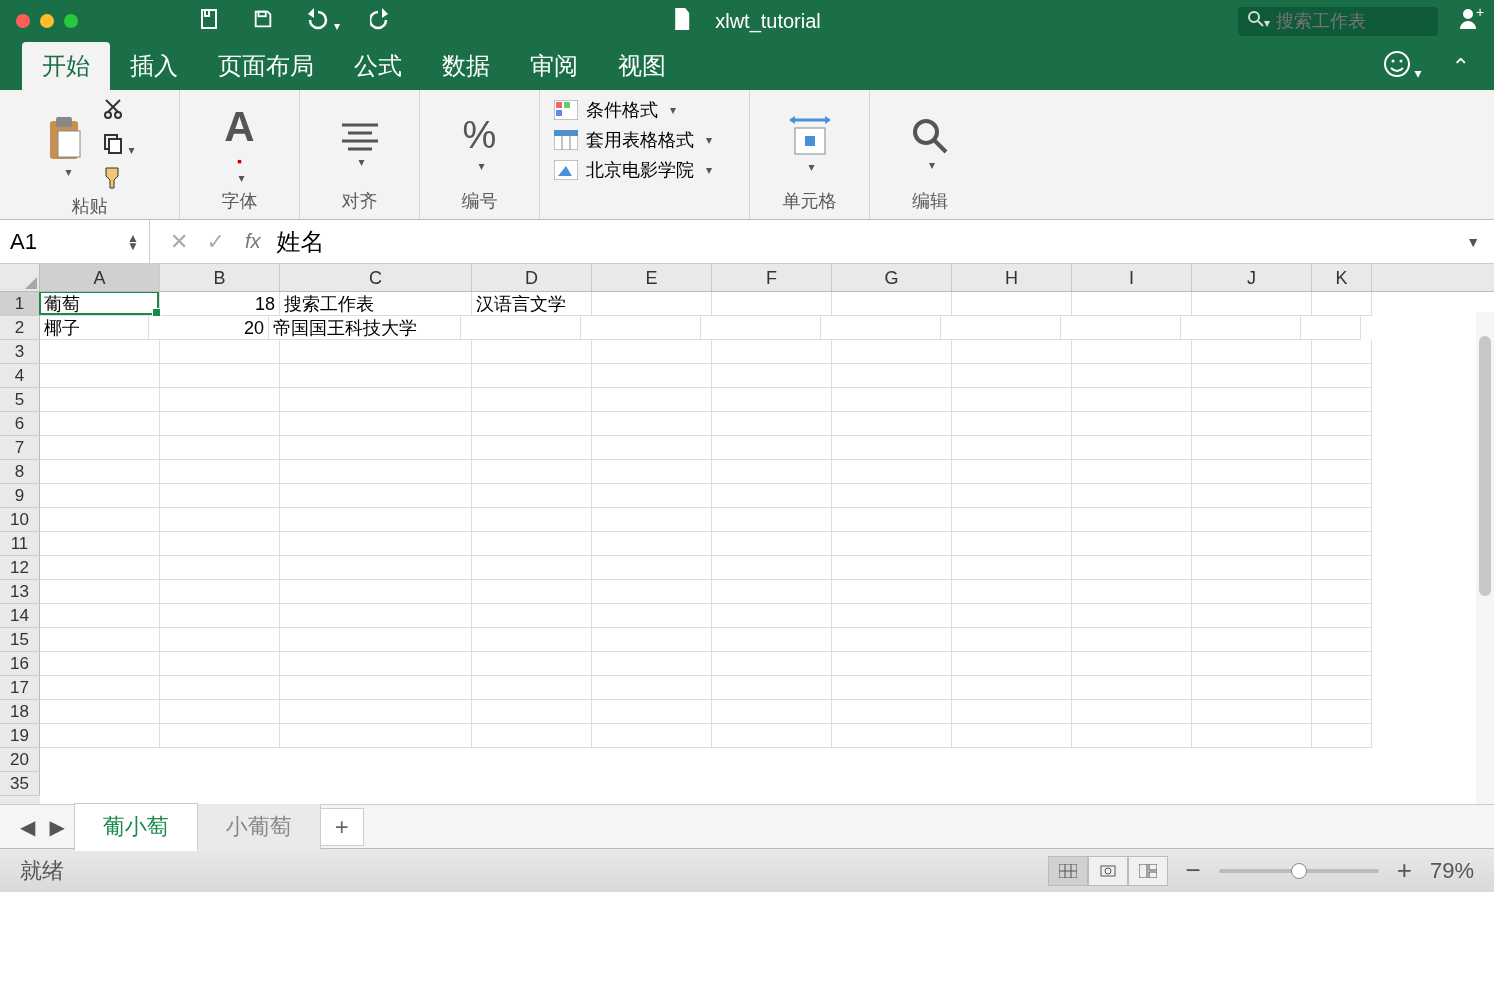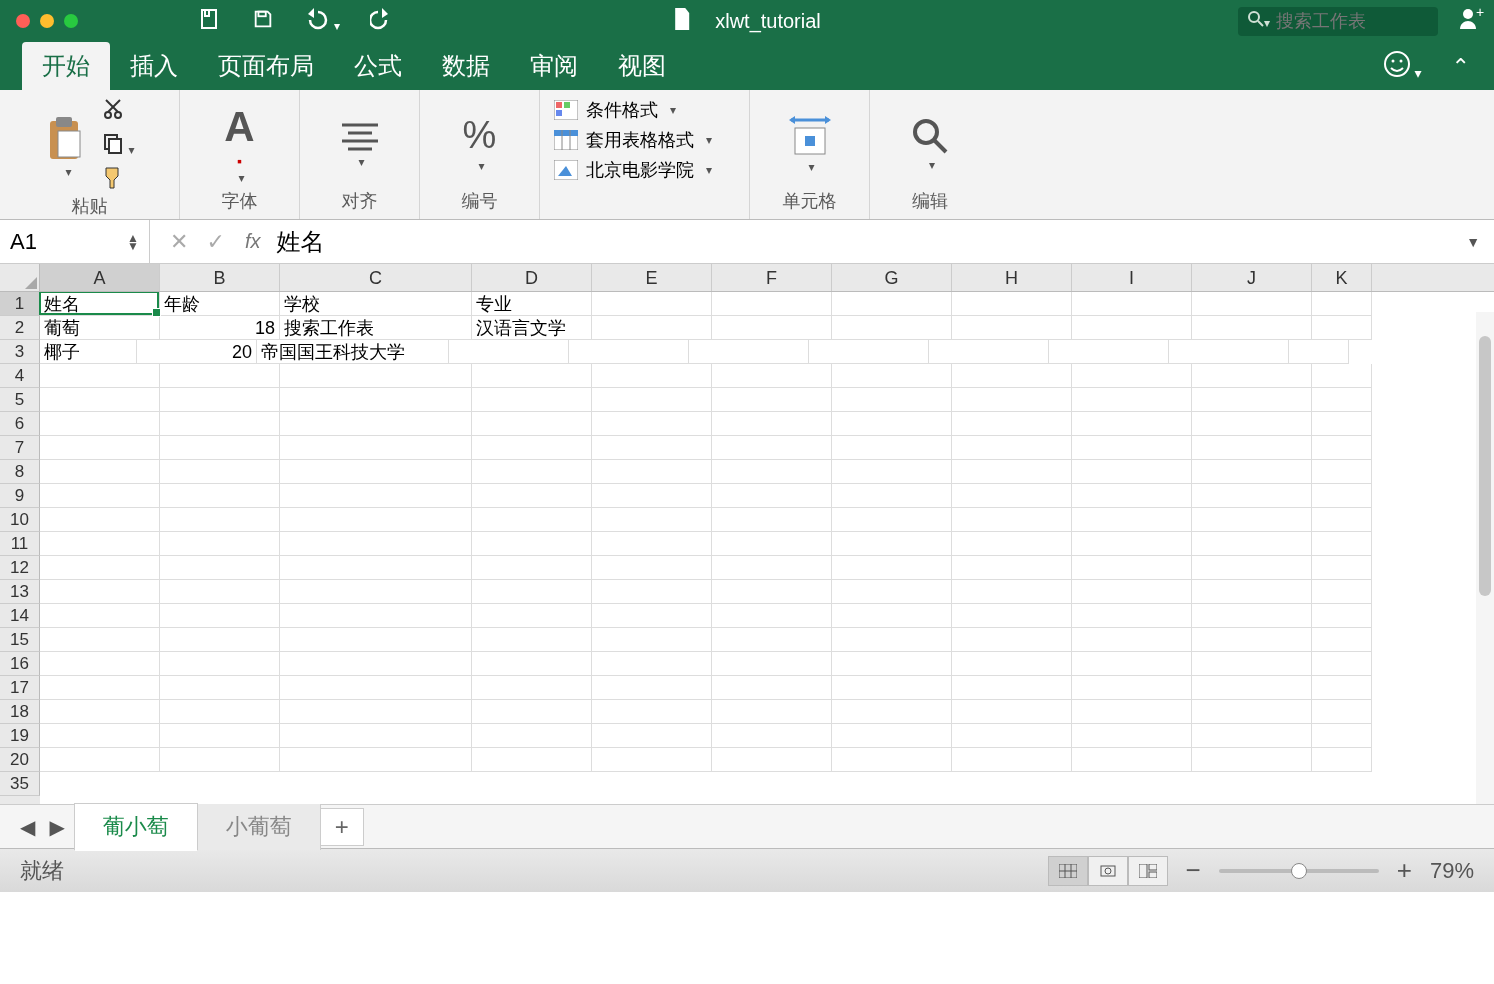--- a/index.html
+++ b/index.html
@@ -333,48 +333,35 @@
         <div class="row-h">15</div>
         <div class="row-h">16</div>
         <div class="row-h">17</div>
         <div class="row-h">18</div>
         <div class="row-h">19</div>
         <div class="row-h">20</div>
         <div class="row-h">35</div>
       </div>
     <div class="cells" id="cells">
       <div class="sel-cell" id="sel-cell" style="left: -1px; top: -1px; width: 120px; height: 24px;"></div>
-    <div class="cell-row">
-          <div class="cell" style="width: 120px;">姓名</div>
-          <div class="cell" style="width: 120px;">年龄</div>
-          <div class="cell" style="width: 192px;">学校</div>
-          <div class="cell" style="width: 120px;">专业</div>
-          <div class="cell" style="width: 120px;"></div>
-          <div class="cell" style="width: 120px;"></div>
-          <div class="cell" style="width: 120px;"></div>
-          <div class="cell" style="width: 120px;"></div>
-          <div class="cell" style="width: 120px;"></div>
-          <div class="cell" style="width: 120px;"></div>
-          <div class="cell" style="width: 60px;"></div>
-        </div>
         <div class="cell-row">
           <div class="cell" style="width: 120px;">葡萄</div>
           <div class="cell num" style="width: 120px;">18</div>
           <div class="cell" style="width: 192px;">搜索工作表</div>
           <div class="cell" style="width: 120px;">汉语言文学</div>
           <div class="cell" style="width: 120px;"></div>
           <div class="cell" style="width: 120px;"></div>
           <div class="cell" style="width: 120px;"></div>
           <div class="cell" style="width: 120px;"></div>
           <div class="cell" style="width: 120px;"></div>
           <div class="cell" style="width: 120px;"></div>
           <div class="cell" style="width: 60px;"></div>
         </div>
         <div class="cell-row">
-          <div class="cell" style="width: 97px;">椰子</div>
+          <div class="cell" style="width: 109px;">椰子</div>
           <div class="cell num" style="width: 120px;">20</div>
           <div class="cell" style="width: 192px;">帝国国王科技大学</div>
           <div class="cell" style="width: 120px;"></div>
           <div class="cell" style="width: 120px;"></div>
           <div class="cell" style="width: 120px;"></div>
           <div class="cell" style="width: 120px;"></div>
           <div class="cell" style="width: 120px;"></div>
           <div class="cell" style="width: 120px;"></div>
           <div class="cell" style="width: 120px;"></div>
           <div class="cell" style="width: 60px;"></div>

